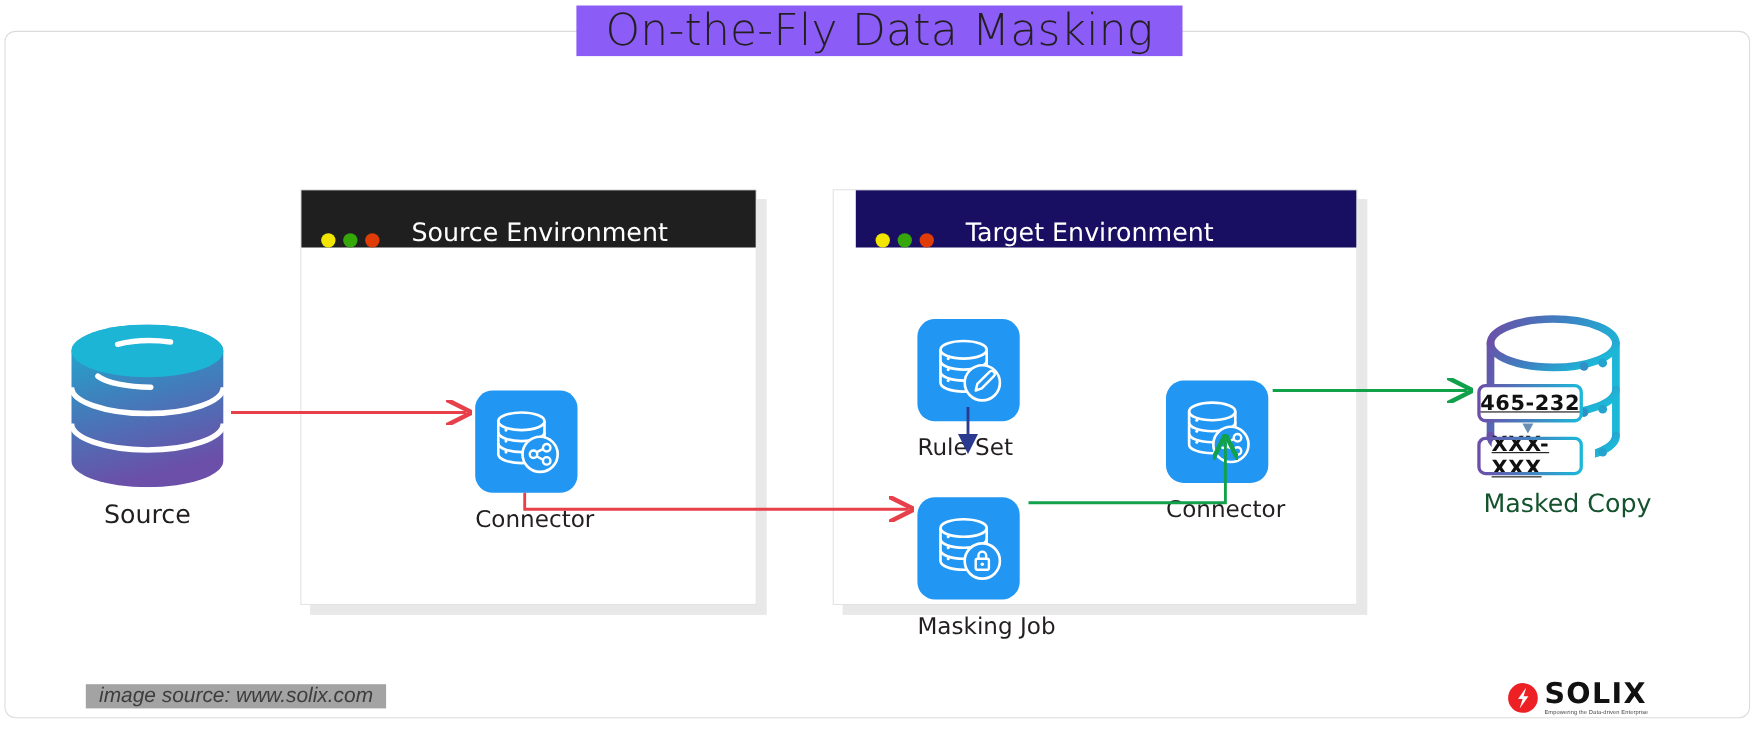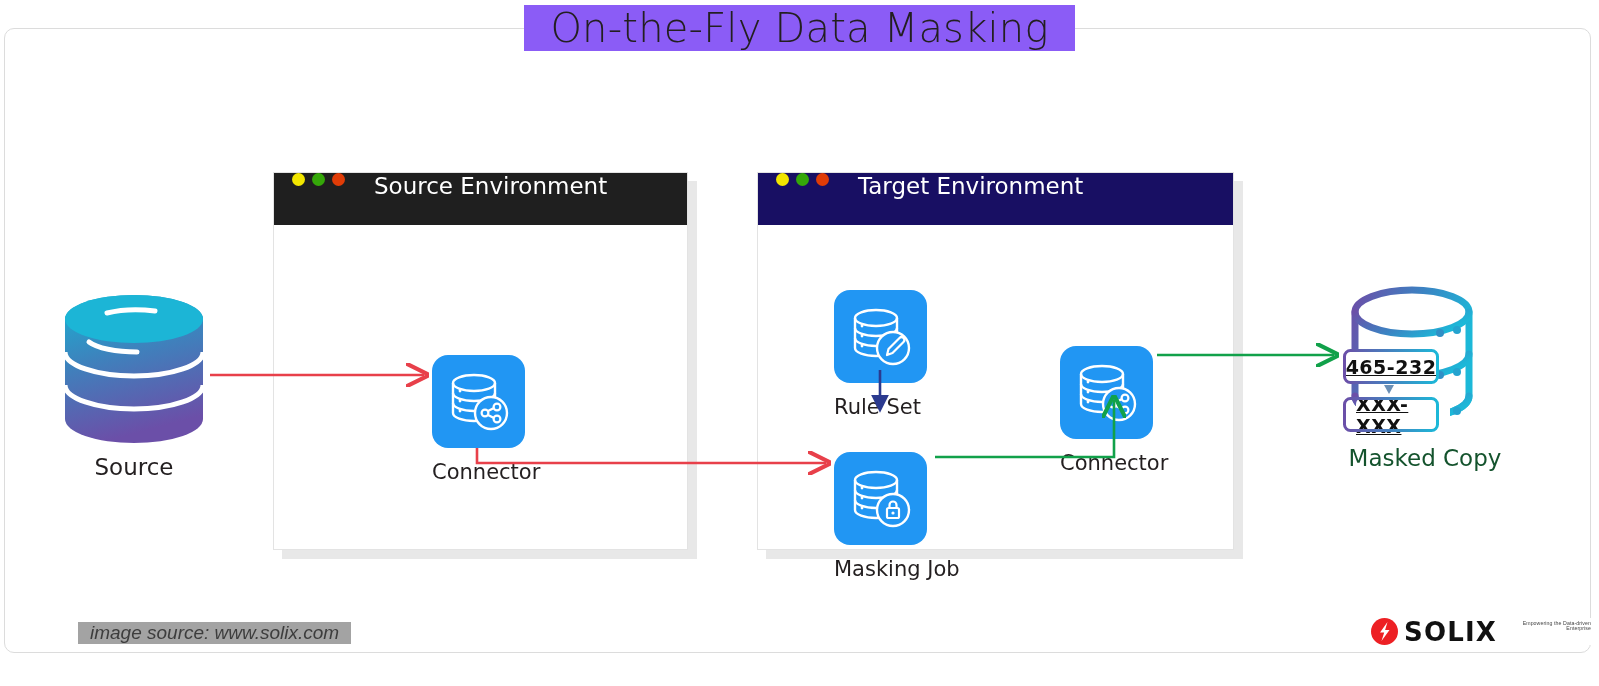--- a/index.html
+++ b/index.html
@@ -75,21 +75,21 @@
   }
   .logo-mark {
     width: 27px;
     height: 27px;
     border-radius: 50%;
     background: #ed2024;
     position: relative;
     flex: none;
   }
   .logo-mark svg { position: absolute; left: 0; top: 0; }
-  .logo-text-col { display: flex; flex-direction: row; line-height: 1; }
+  .logo-text-col { display: flex; flex-direction: column; line-height: 1; }
   .logo-text {
     font-size: 26px;
     font-weight: 700;
     letter-spacing: 1.2px;
     color: #111;
     font-family: "DejaVu Sans", sans-serif;
   }
   .logo-tag {
     font-size: 5.2px;
     color: #444;
@@ -102,26 +102,26 @@
   .panel {
     position: absolute;
     background: #ffffff;
     border: 1px solid #e3e3e3;
     box-sizing: border-box;
     box-shadow: 9px 9px 0 0 #e8e8e8;
   }
   .panel-header {
     height: 52px;
     display: flex;
-    align-items: flex-start;
+    align-items: flex-end;
     padding-left: 18px;
     gap: 7px;
   }
   .panel-header.source { background: #1f1f1f; }
-  .panel-header.target { background: #180f63; }
+  .panel-header.target { background: #180f63; margin-left: 20px; }
   .dot { width: 13px; height: 13px; border-radius: 50%; flex: none; }
   .dot.yellow { background: #f2e600; }
   .dot.green  { background: #35a709; }
   .dot.red    { background: #e03c07; }
   .panel-title {
     color: #ffffff;
     font-size: 23px;
     font-weight: 400;
     margin-left: 22px;
     white-space: nowrap;

